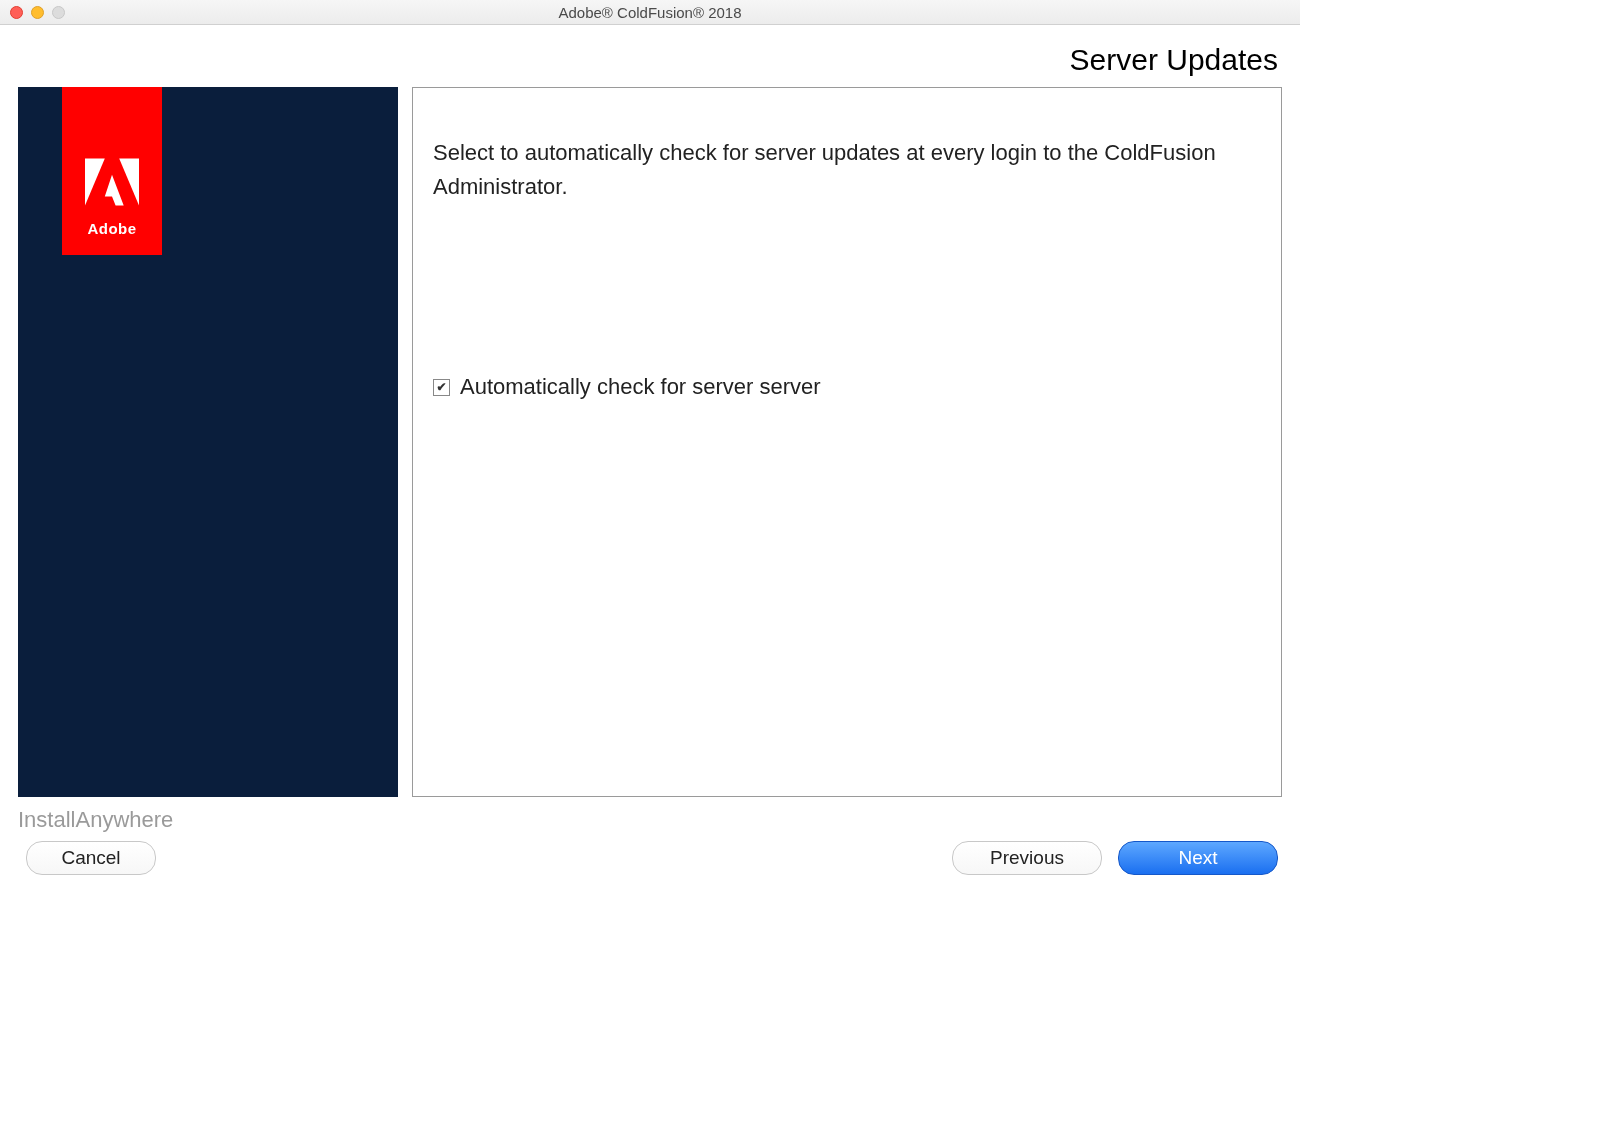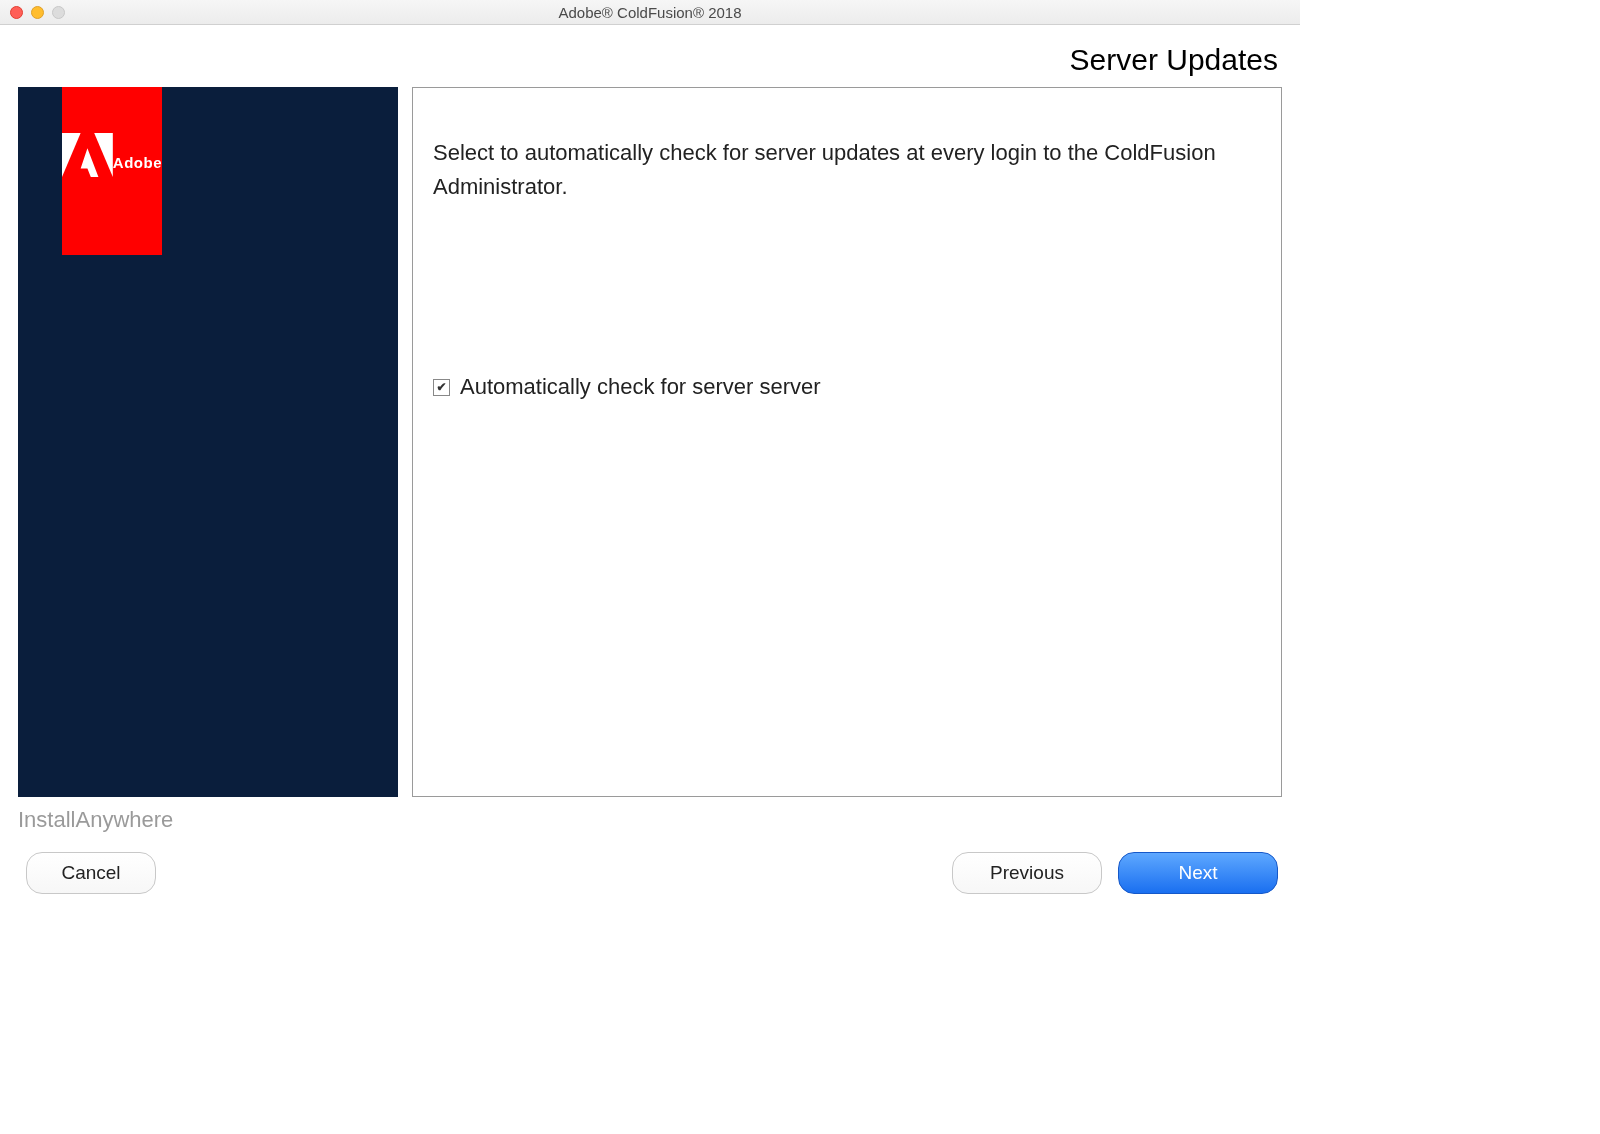--- a/index.html
+++ b/index.html
@@ -64,21 +64,21 @@
       position: relative;
     }
     .adobe-tab {
       position: absolute;
       top: 0;
       left: 44px;
       width: 100px;
       height: 168px;
       background: #ff0000;
       display: flex;
-      flex-direction: row;
+      flex-direction: column;
       align-items: center;
       justify-content: flex-end;
       padding-bottom: 18px;
     }
     .adobe-logo-svg {
       width: 54px;
       height: 48px;
       margin-bottom: 14px;
     }
     .adobe-text {
@@ -122,35 +122,35 @@
     .checkbox-label {
       font-size: 22px;
       color: #222;
     }
     .footer-area {
       padding: 10px 22px 0 18px;
     }
     .install-anywhere {
       font-size: 22px;
       color: #9a9a9a;
-      margin-bottom: 19px;
+      margin-bottom: 8px;
     }
     .button-row {
       display: flex;
       justify-content: space-between;
       align-items: center;
       padding: 0 0 0 8px;
     }
     .button-group-right {
       display: flex;
       gap: 16px;
     }
     .btn {
       min-width: 130px;
-      height: 42px;
+      height: 34px;
       border-radius: 16px;
       font-size: 19px;
       cursor: pointer;
       display: inline-flex;
       align-items: center;
       justify-content: center;
       padding: 0 22px;
     }
     .btn-default {
       background: linear-gradient(to bottom, #ffffff, #f7f7f7);

